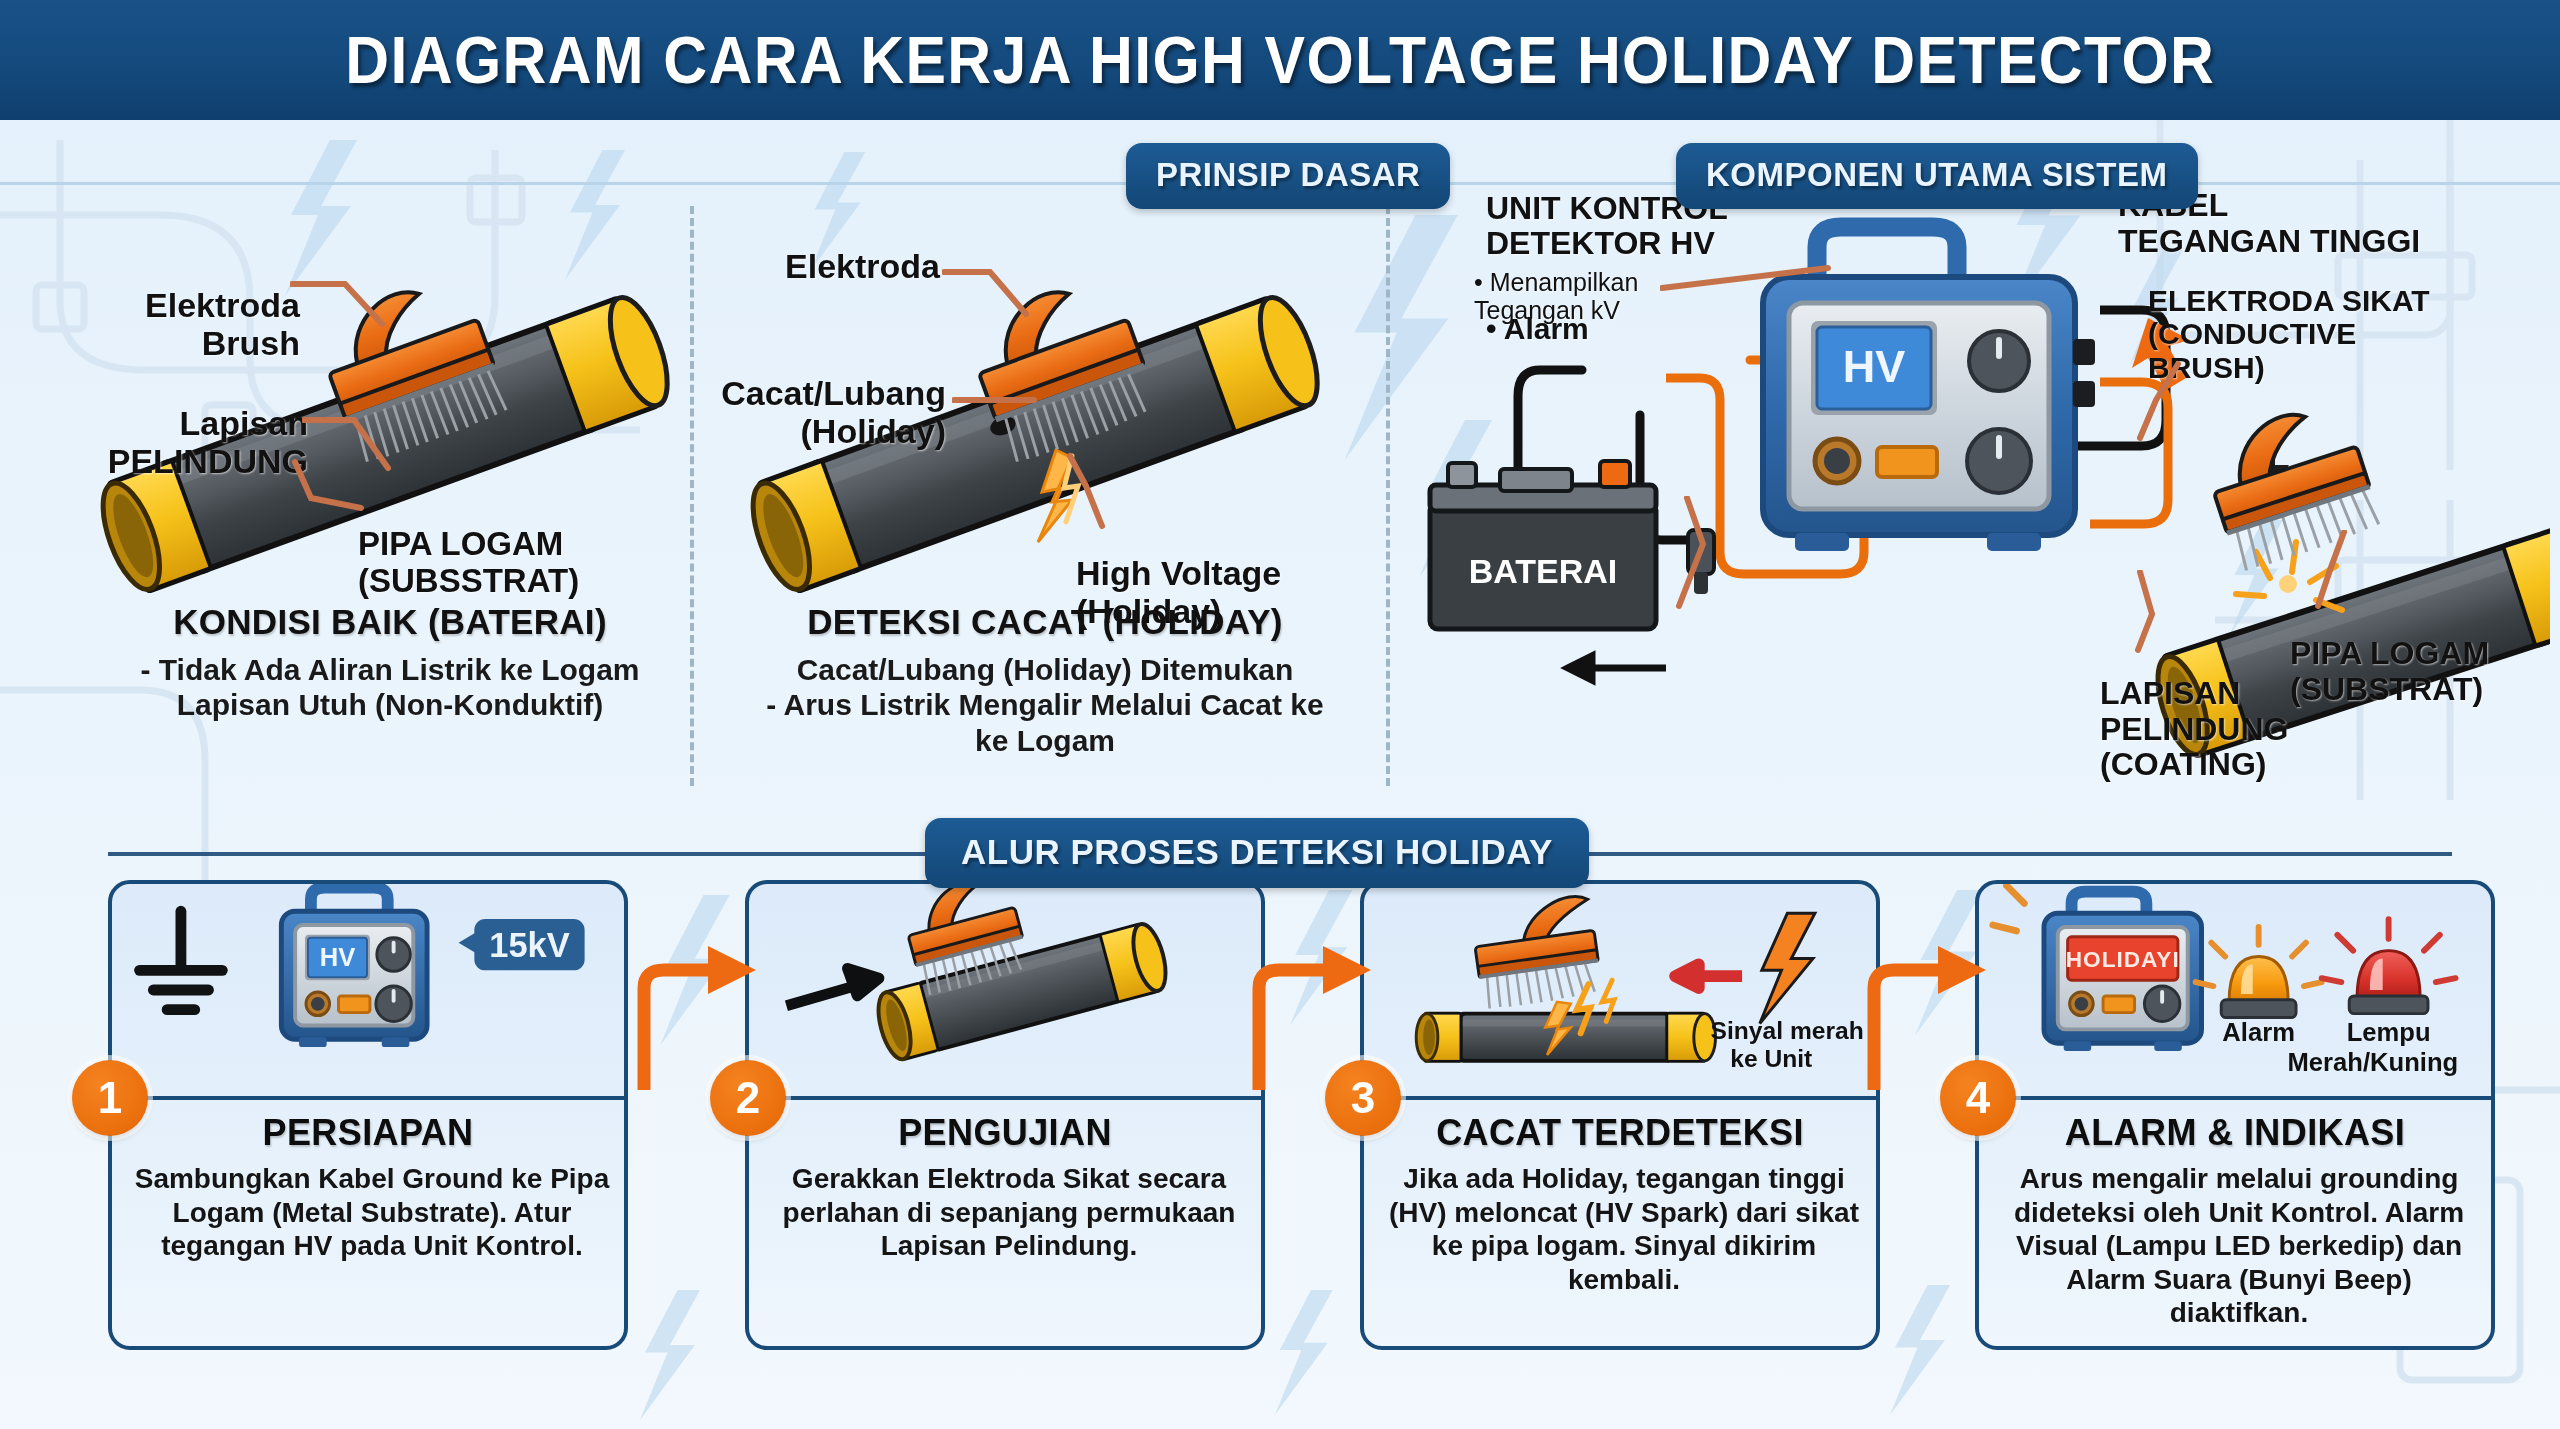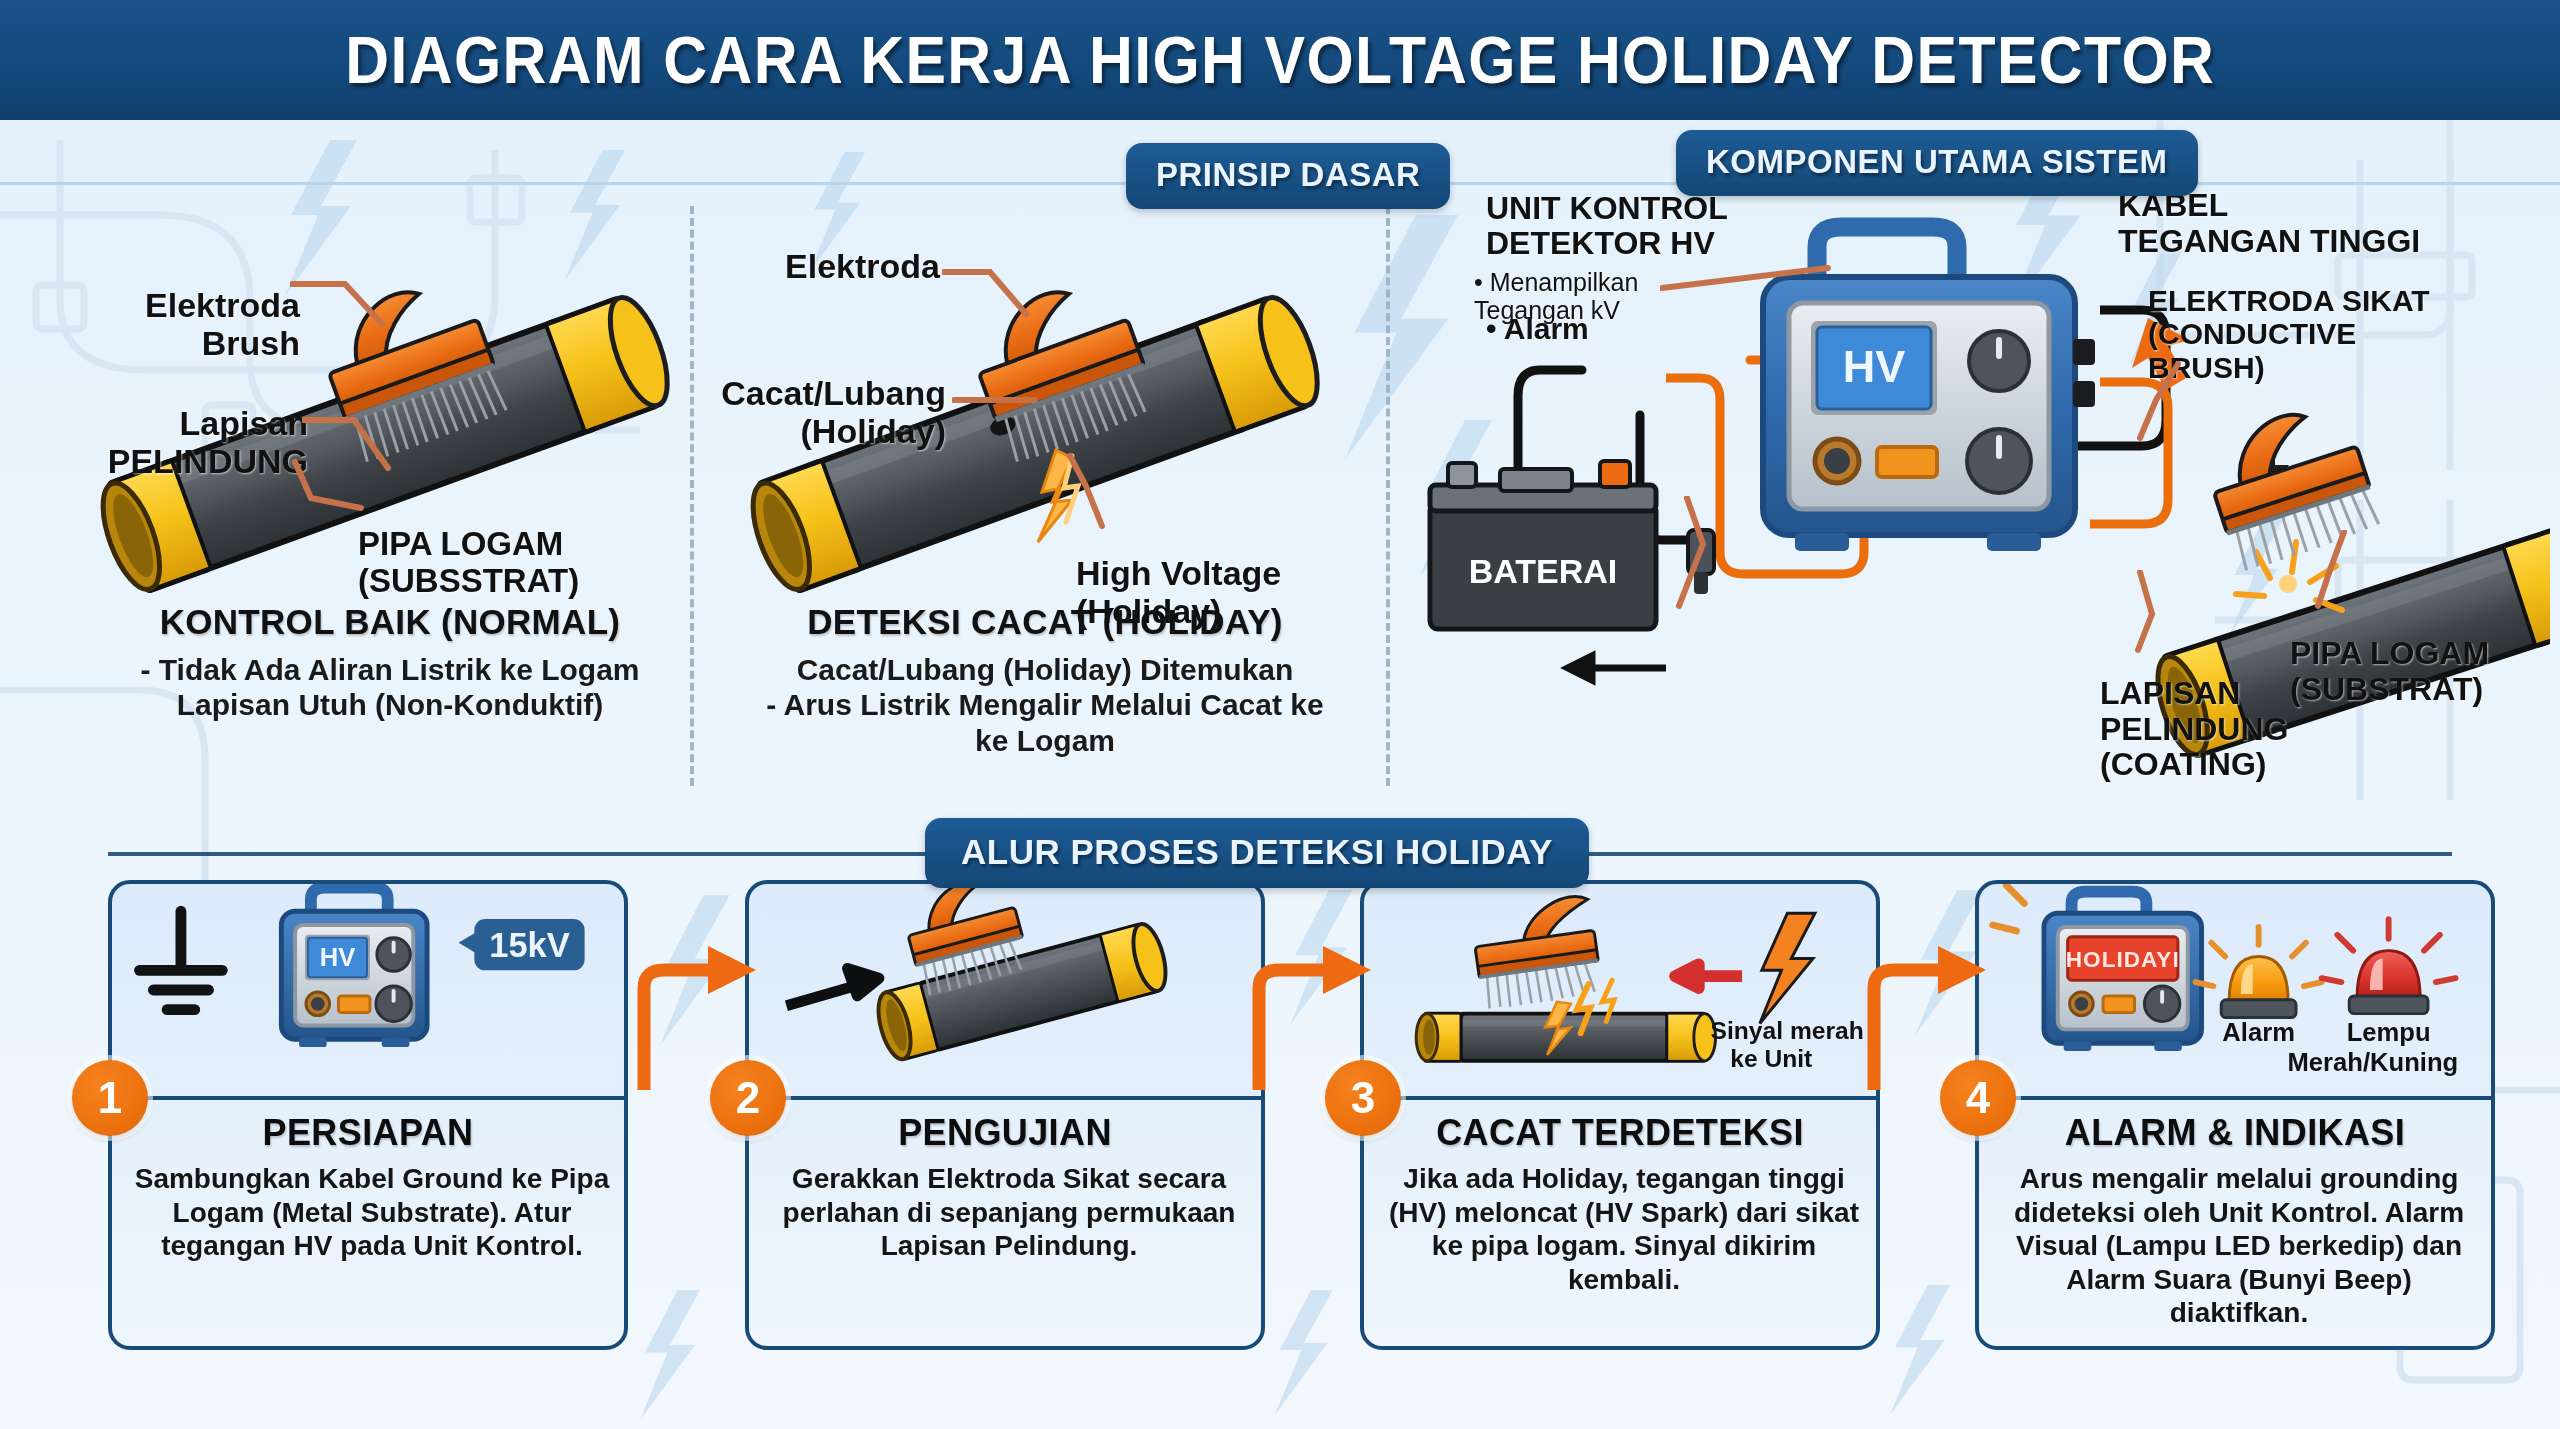--- a/index.html
+++ b/index.html
@@ -38,21 +38,21 @@
     color: #eaf4ff;
     border-radius: 16px;
     font-size: 33px; font-weight: bold; letter-spacing: .5px;
     padding: 13px 30px 15px 30px;
     white-space: nowrap;
     text-shadow: 2px 3px 3px rgba(0,0,0,.38);
     box-shadow: 0 3px 7px rgba(0,0,0,.22);
     z-index: 6;
   }
   #pill-prinsip { left: 1126px; top: 143px; }
-  #pill-komponen { left: 1676px; top: 130px; }
+  #pill-komponen { left: 1676px; top: 143px; }
   #pill-alur { left: 925px; top: 818px; font-size: 35px; padding: 14px 36px 16px 36px;}
 
   .hline {
     position: absolute; height: 3px; background: #b9d4e8; z-index: 1;
   }
   #hline-top { left: 0; top: 182px; width: 2560px; }
   #hline-mid { left: 108px; top: 852px; width: 2344px; height: 4px; background:#0f3f6e; opacity:.85;}
 
   .vdash {
     position: absolute; width: 0; border-left: 4px dashed #9fb6c6; z-index: 1;
@@ -254,21 +254,21 @@
   </svg>
 
   <div class="lbl" style="left:268px; top:290px; font-size:33px; white-space:pre-line; text-align:left; width:290px;">
     <span>PIPA LOGAM
 (SUBSSTRAT)</span>
   </div>
   <svg style="position:absolute;left:195px;top:258px" width="90" height="70">
     <path d="M10 4 L26 40 L76 50" stroke="#c5714a" stroke-width="6" fill="none" stroke-linecap="round"></path>
   </svg>
 
-  <div class="cap-title" style="top:402px;">KONTROL BAIK (NORMAL)</div>
+  <div class="cap-title" style="top:402px;">KONDISI BAIK (BATERAI)</div>
   <div class="cap-body" style="top:452px;">
     <div>- Tidak Ada Aliran Listrik ke Logam</div>
     <div>Lapisan Utuh (Non-Konduktif)</div>
   </div>
 </div>
 
 <div class="panel" id="panel-2">
   <svg width="650" height="420" viewBox="0 0 650 420" style="position:absolute;left:0;top:0;">
     <defs>
       <linearGradient id="pipeBody2" x1="0" y1="0" x2="0" y2="1">

